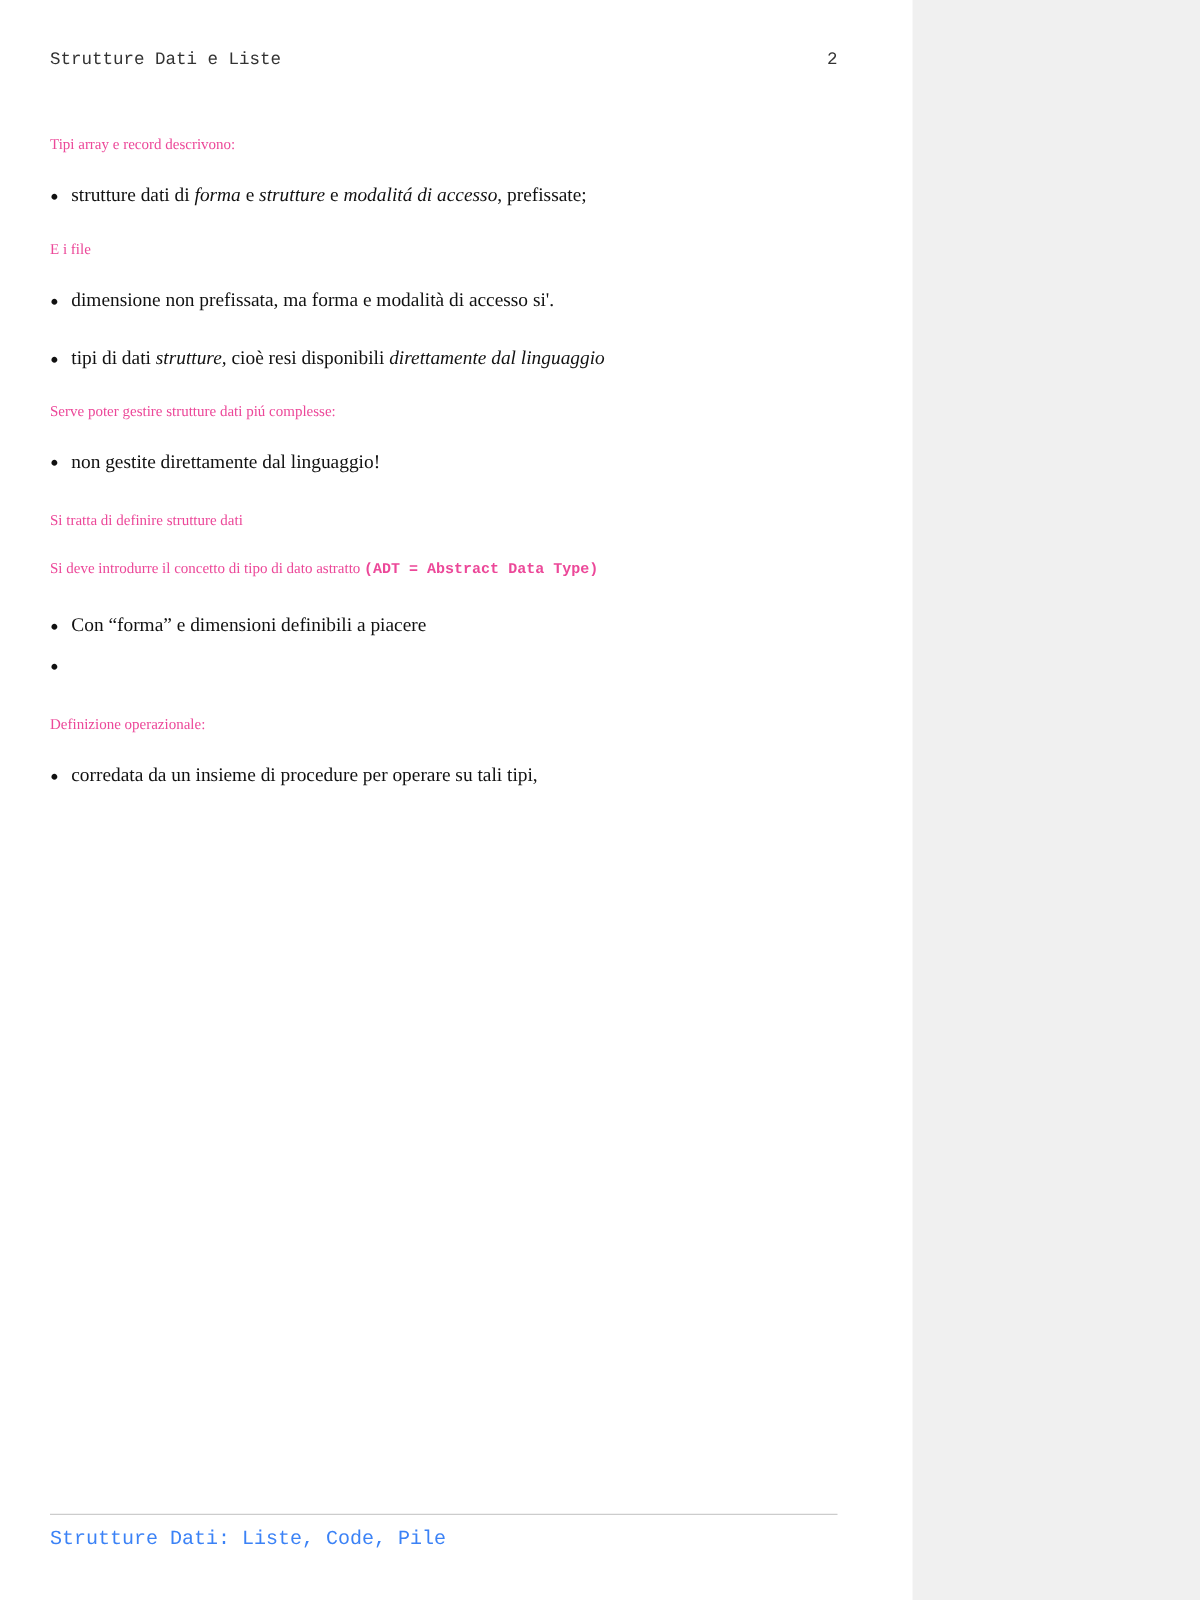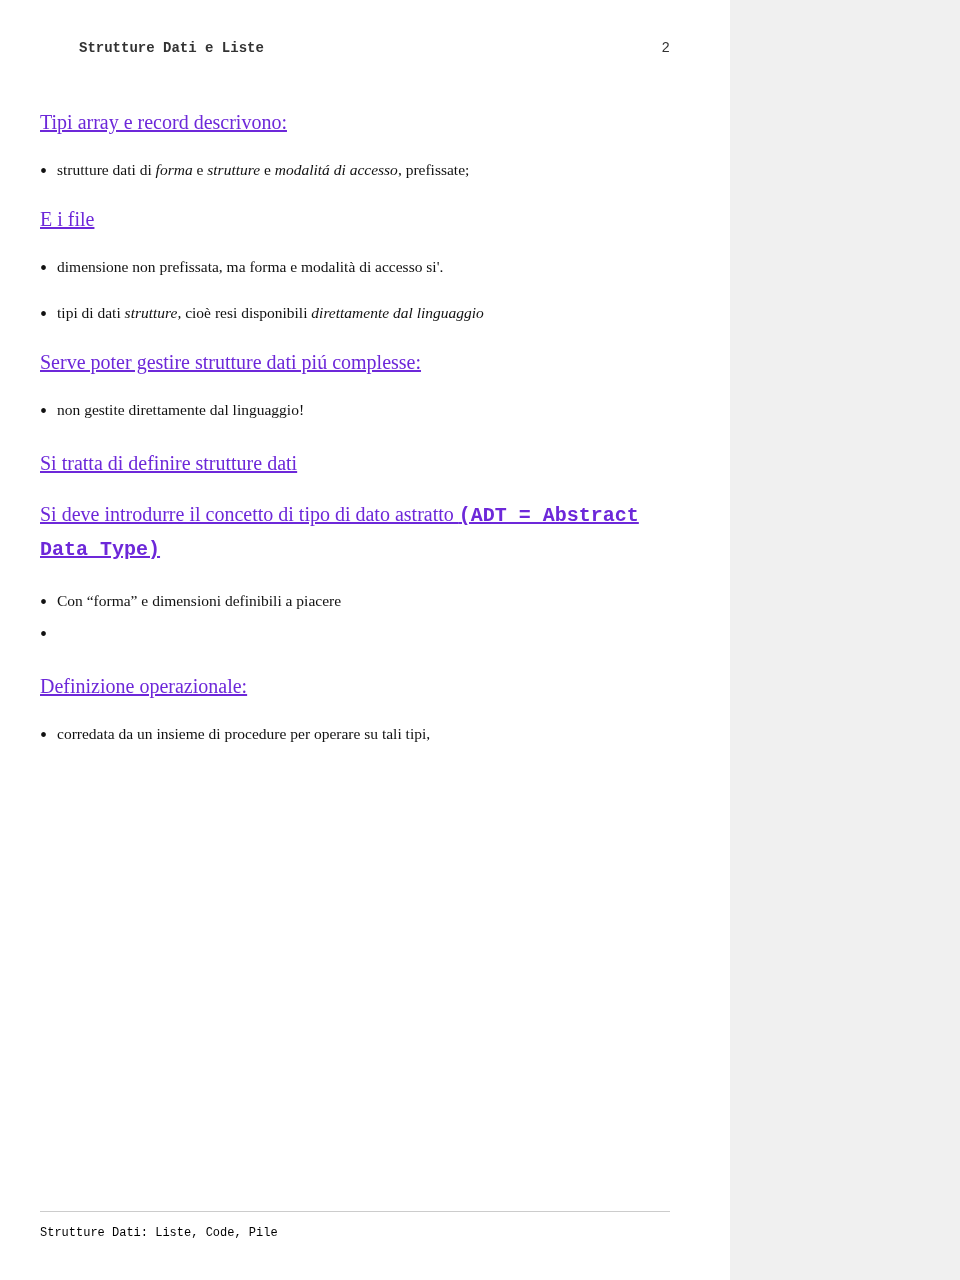--- a/index.html
+++ b/index.html
@@ -44,46 +44,44 @@
       justify-content: space-between;
       align-items: flex-start;
       margin-bottom: 50px;
       border-bottom: none;
     }
 
     .header-title {
       font-family: 'Courier New', Courier, monospace;
       font-size: 14px;
       color: #333;
-      font-weight: bold;
-      margin-left: 39px;
+      font-weight: normal;
     }
 
     .header-page-num {
       font-family: 'Courier New', Courier, monospace;
       font-size: 14px;
       color: #333;
     }
 
     .section-title {
       font-family: 'Courier New', Courier, monospace;
       font-size: 26px;
       font-weight: bold;
       color: #111;
       margin-bottom: 18px;
       letter-spacing: 1px;
     }
 
     .paragraph {
       font-family: 'Georgia', 'Times New Roman', serif;
-      font-size: 20px;
+      font-size: 12px;
       line-height: 1.65;
-      color: #6d28d9;
+      color: #ec4899;
       margin-bottom: 18px;
-      text-decoration: underline;
     }
 
     .bullet-list {
       margin-bottom: 18px;
       padding-left: 0;
     }
 
     .bullet-item {
       font-family: 'Georgia', 'Times New Roman', serif;
       font-size: 15.5px;
@@ -123,22 +121,22 @@
       position: absolute;
       bottom: 40px;
       left: 40px;
       right: 60px;
       border-top: 1px solid #ccc;
       padding-top: 10px;
     }
 
     .footer-text {
       font-family: 'Courier New', Courier, monospace;
-      font-size: 12px;
-      color: #000000;
+      font-size: 16px;
+      color: #3b82f6;
     }
   </style>
 </head>
 <body>
 
 <div class="page-container">
   <div class="page-content">
 
     <div class="header-line">
       <span class="header-title">Strutture Dati e Liste</span>

